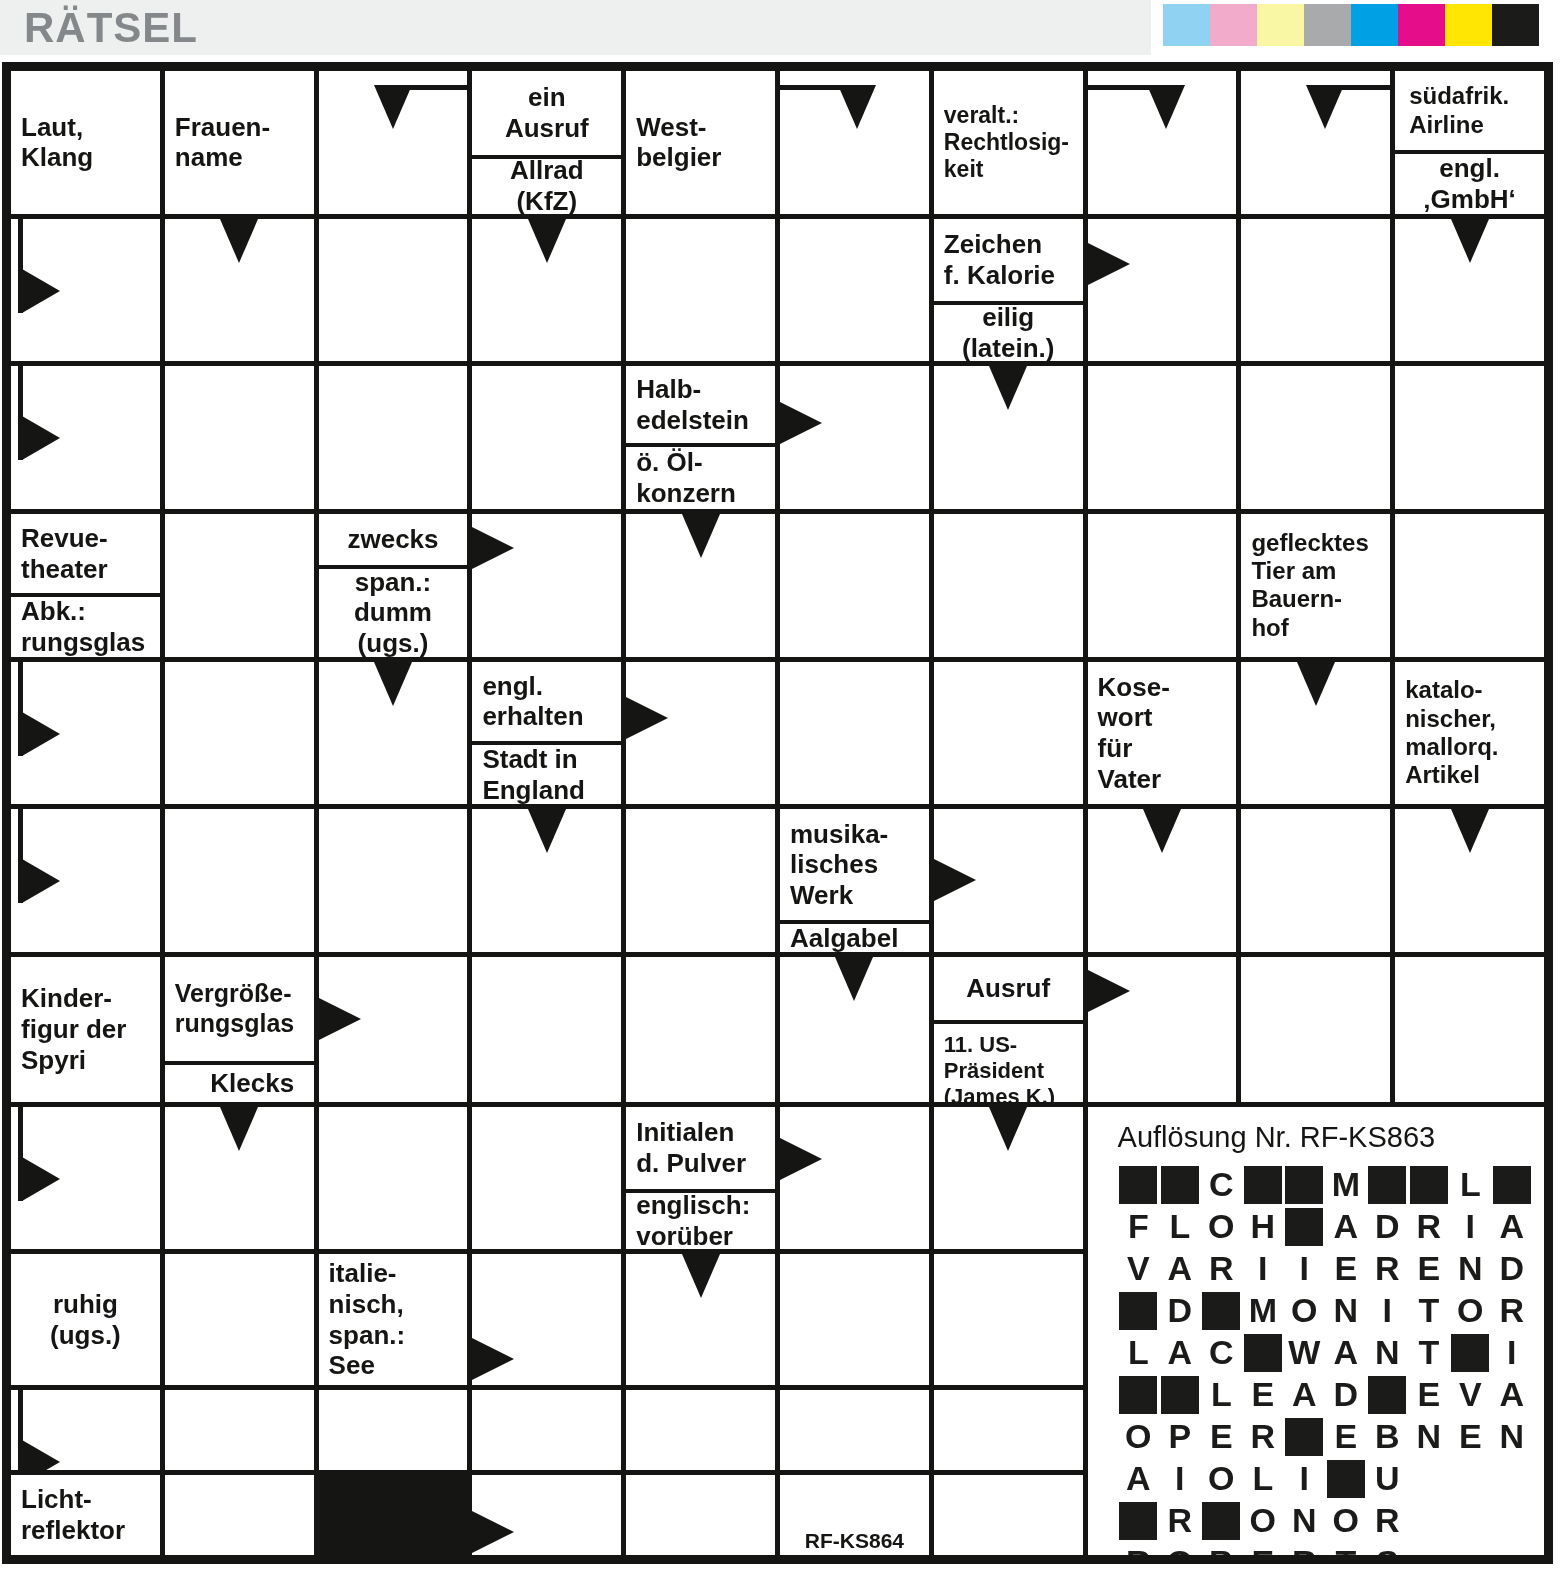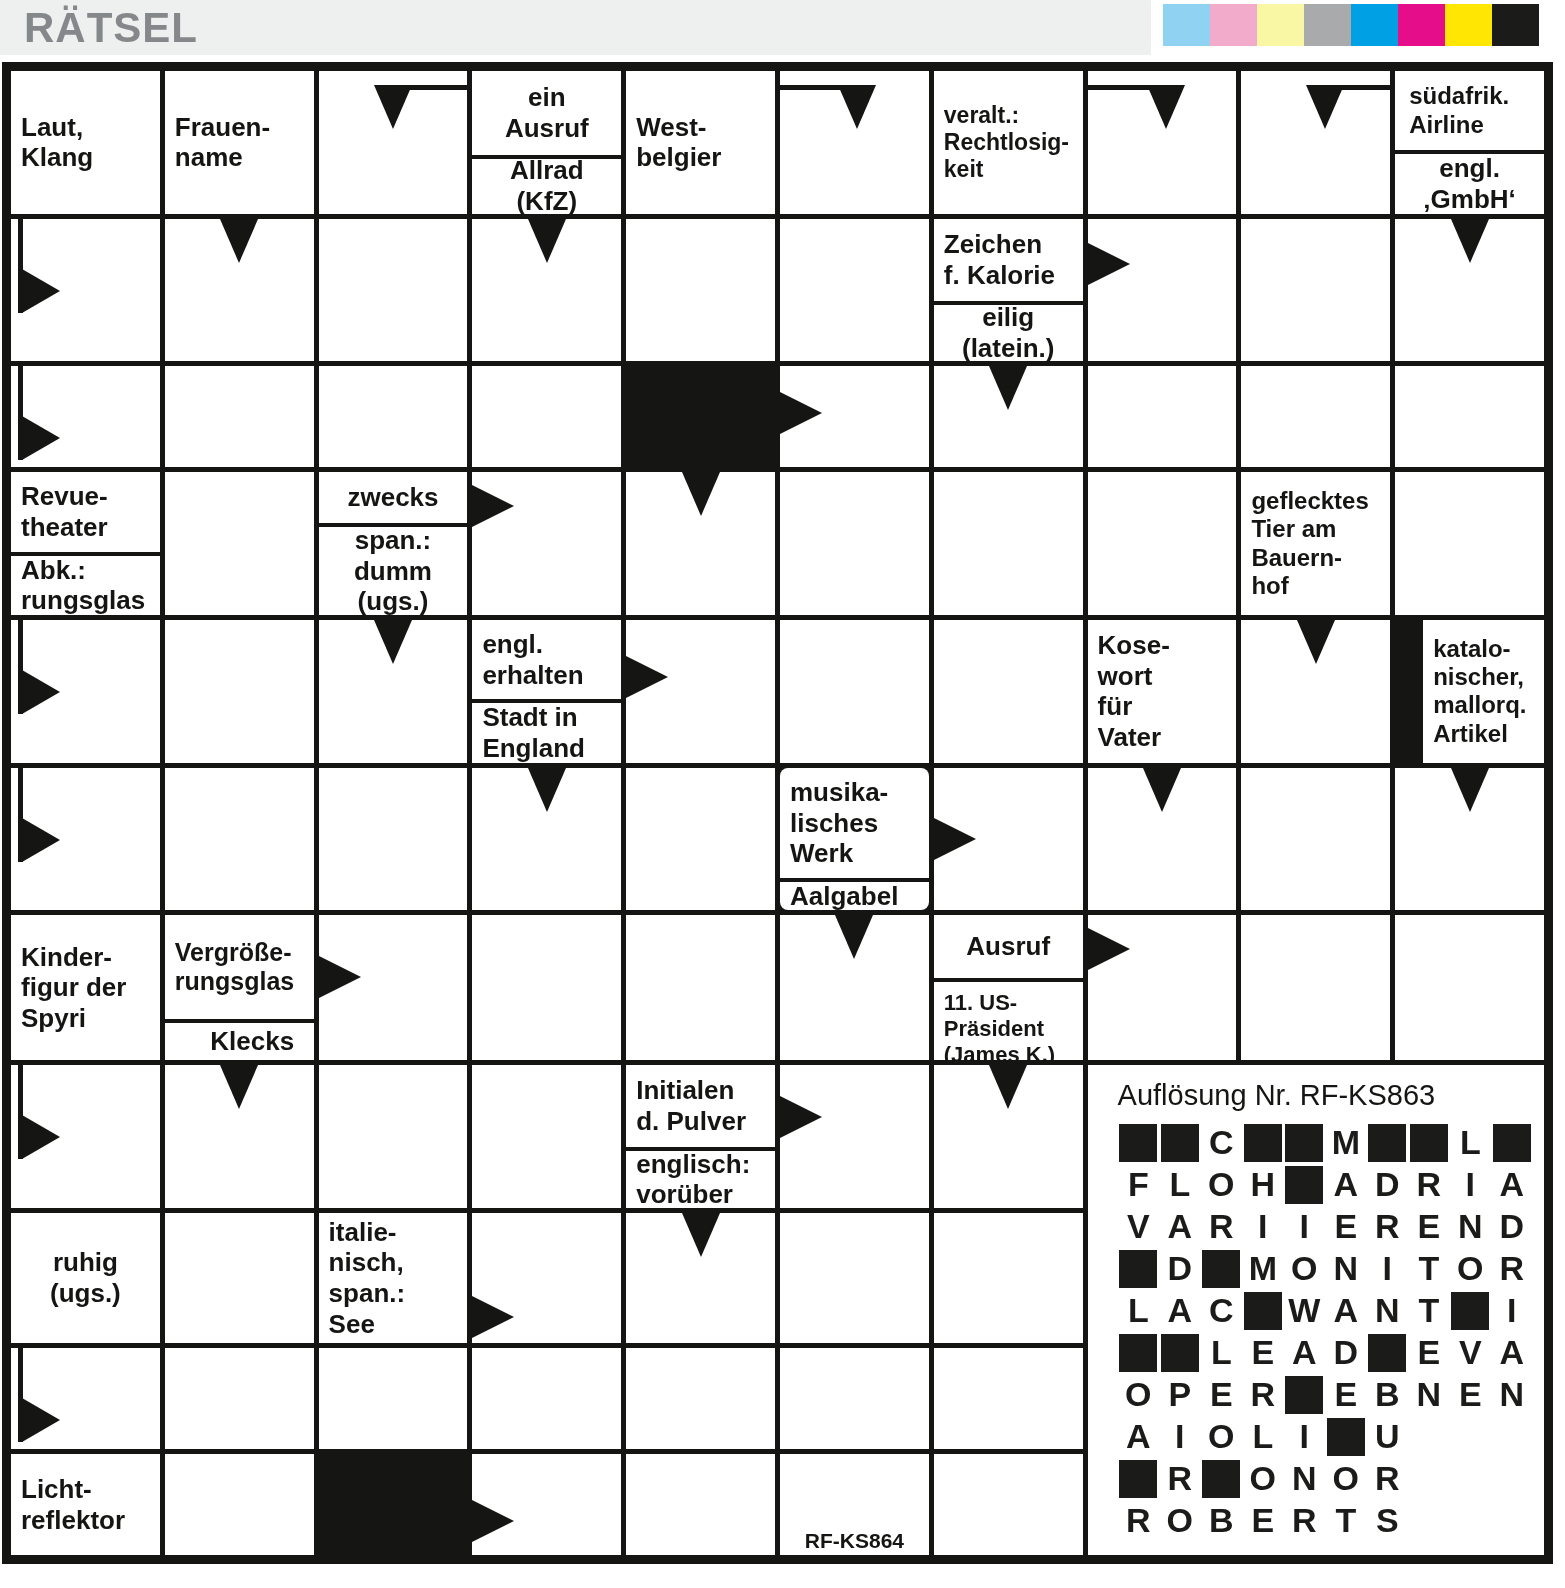--- a/index.html
+++ b/index.html
@@ -159,20 +159,31 @@
     <div class="cell" style="grid-area: 2 / 10;">
       <div class="mk-down" style="left: 50%;"></div>
     </div>
     <div class="cell" style="grid-area: 3 / 1;">
       <div class="flag-pole"></div>
       <div class="flag-tri"></div>
     </div>
     <div class="cell" style="grid-area: 3 / 2;"></div>
     <div class="cell" style="grid-area: 3 / 3;"></div>
     <div class="cell" style="grid-area: 3 / 4;"></div>
+    <div class="cell clue" style="grid-area: 3 / 5;">
+      <div class="part" style="flex: 0 0 48%;">
+        <span class="ctext">Halb-
+edelstein</span>
+      </div>
+      <div class="divider"></div>
+      <div class="part" style="flex: 1 1 auto;">
+        <span class="ctext">ö. Öl-
+konzern</span>
+      </div>
+    </div>
     <div class="cell" style="grid-area: 3 / 6;">
       <div class="mk-right" style="top: 25%;"></div>
     </div>
     <div class="cell" style="grid-area: 3 / 7;">
       <div class="mk-down" style="left: 50%;"></div>
     </div>
     <div class="cell" style="grid-area: 3 / 8;"></div>
     <div class="cell" style="grid-area: 3 / 9;"></div>
     <div class="cell" style="grid-area: 3 / 10;"></div>
     <div class="cell clue" style="grid-area: 4 / 1;">
@@ -244,39 +255,39 @@
       <div class="part">
         <span class="ctext">Kose-
 wort
 für
 Vater</span>
       </div>
     </div>
     <div class="cell" style="grid-area: 5 / 9;">
       <div class="mk-down" style="left: 50%;"></div>
     </div>
-    <div class="cell clue" style="grid-area: 5 / 10; margin-left: 28px;">
+    <div class="cell clue" style="grid-area: 5 / 10;">
       <div class="part">
         <span class="ctext" style="font-size: 24px;">katalo-
 nischer,
 mallorq.
 Artikel</span>
       </div>
     </div>
     <div class="cell" style="grid-area: 6 / 1;">
       <div class="flag-pole"></div>
       <div class="flag-tri"></div>
     </div>
     <div class="cell" style="grid-area: 6 / 2;"></div>
     <div class="cell" style="grid-area: 6 / 3;"></div>
     <div class="cell" style="grid-area: 6 / 4;">
       <div class="mk-down" style="left: 50%;"></div>
     </div>
     <div class="cell" style="grid-area: 6 / 5;"></div>
-    <div class="cell clue" style="grid-area: 6 / 6; border-radius: 8px;">
+    <div class="cell clue" style="grid-area: 6 / 6;">
       <div class="part" style="flex: 0 0 72%;">
         <span class="ctext">musika-
 lisches
 Werk</span>
       </div>
       <div class="divider"></div>
       <div class="part" style="flex: 1 1 auto;">
         <span class="ctext">Aalgabel</span>
       </div>
     </div>

